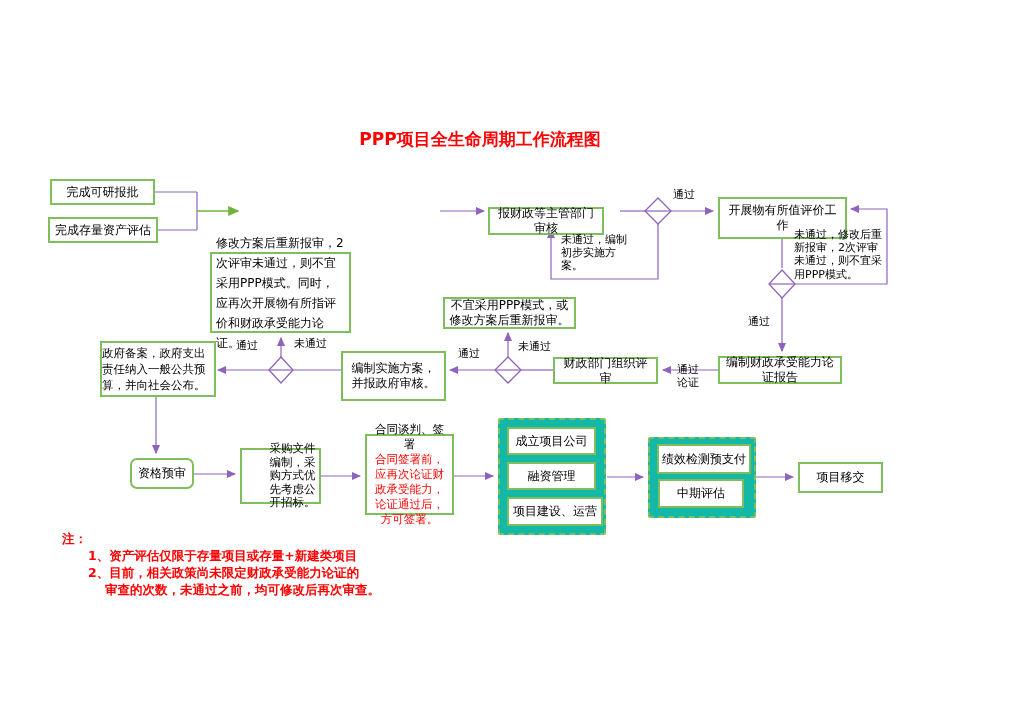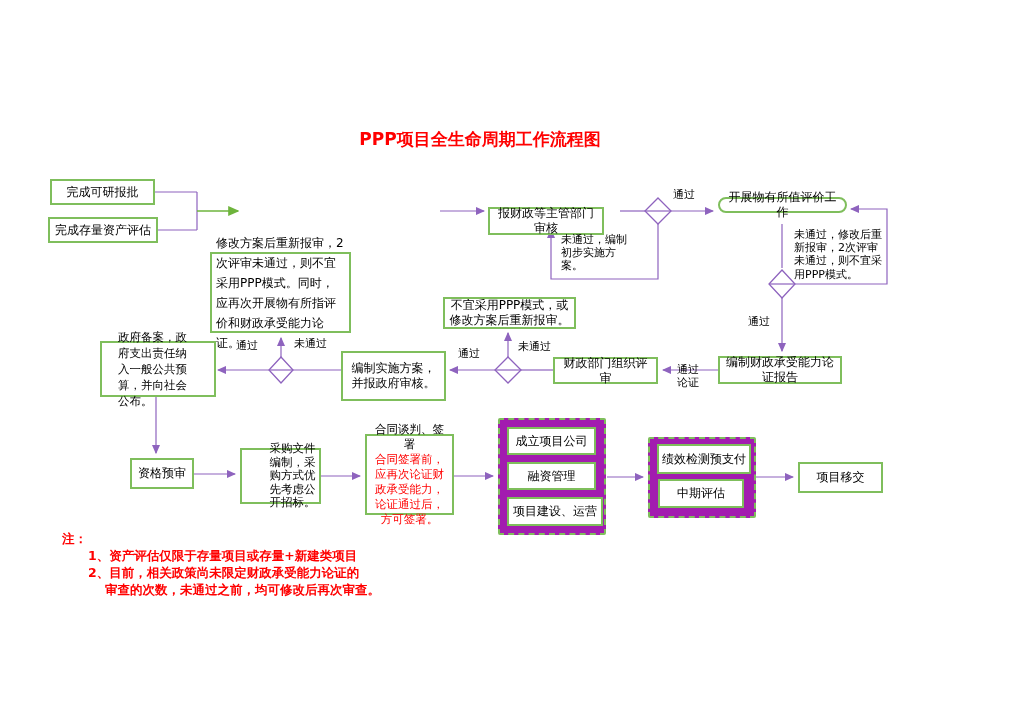--- a/index.html
+++ b/index.html
@@ -14,21 +14,21 @@
   }
   .box{
     position:absolute;box-sizing:border-box;background:#ffffff;
     border:2px solid #7FBE5C;z-index:1;
     display:flex;align-items:center;justify-content:center;
     font-size:12px;line-height:1.22;text-align:center;padding:1px 3px;
   }
   .box.left{justify-content:flex-start;text-align:left;}
   .box.small{font-size:11.5px;line-height:1.2;}
   .dashed{
-    position:absolute;box-sizing:border-box;background:#a21caf;
+    position:absolute;box-sizing:border-box;background:#14b8a6;
     border:2px dashed #7FBE5C;z-index:1;border-radius:2px;
   }
   .dashed .box{position:absolute;}
   .lbl{
     position:absolute;z-index:2;font-size:11px;line-height:1.2;color:#000;
     background:transparent;
   }
   .note{position:absolute;color:#FF0000;font-size:12.5px;font-weight:bold;z-index:2;line-height:1.2;}
   .red-text{color:#FF0000;}
   .stack{display:flex;flex-direction:column;align-items:center;justify-content:center;}
@@ -102,40 +102,40 @@
     <path d="M607,477 H643" stroke="#8E63BE" fill="none" stroke-width="1.2" marker-end="url(#ap)"></path>
 
     <path d="M756,477 H793" stroke="#8E63BE" fill="none" stroke-width="1.2" marker-end="url(#ap)"></path>
   </svg>
 
   <div class="title">PPP项目全生命周期工作流程图</div>
 
   <div class="box" style="left:50px;top:179px;width:105px;height:26px;">完成可研报批</div>
   <div class="box" style="left:48px;top:217px;width:110px;height:26px;">完成存量资产评估</div>
   <div class="box" style="left:488px;top:207px;width:116px;height:28px;">报财政等主管部门审核</div>
-  <div class="box" style="left:718px;top:197px;width:129px;height:16px;border-radius:12px;">开展物有所值评价工作</div>
+  <div class="box" style="left:718px;top:197px;width:129px;height:42px;">开展物有所值评价工作</div>
 
   <div class="lbl" style="left:673px;top:188px;">通过</div>
   <div class="lbl" style="left:561px;top:233px;width:74px;">未通过，编制初步实施方案。</div>
   <div class="lbl" style="left:794px;top:228px;width:92px;">未通过，修改后重新报审，2次评审未通过，则不宜采用PPP模式。</div>
 
   <div class="lbl" style="left:748px;top:315px;">通过</div>
   <div class="box" style="left:718px;top:356px;width:124px;height:28px;">编制财政承受能力论证报告</div>
   <div class="lbl" style="left:674px;top:335px;width:28px;text-align:center;margin-top:28px;">通过论证</div>
   <div class="box" style="left:553px;top:357px;width:105px;height:27px;">财政部门组织评审</div>
   <div class="lbl" style="left:518px;top:340px;">未通过</div>
   <div class="lbl" style="left:458px;top:347px;">通过</div>
   <div class="box" style="left:443px;top:297px;width:133px;height:32px;">不宜采用PPP模式，或修改方案后重新报审。</div>
   <div class="box" style="left:341px;top:351px;width:105px;height:50px;">编制实施方案，并报政府审核。</div>
   <div class="lbl" style="left:294px;top:337px;">未通过</div>
   <div class="lbl" style="left:236px;top:339px;">通过</div>
   <div class="box left" style="left:210px;top:252px;width:141px;height:81px;line-height:20px;padding:2px 4px;">修改方案后重新报审，2次评审未通过，则不宜采用PPP模式。同时，应再次开展物有所指评价和财政承受能力论证。</div>
-  <div class="box left" style="left:100px;top:341px;width:116px;height:56px;font-size:11.5px;line-height:16px;padding:2px 16px;font-family:Liberation Serif, serif;">政府备案，政府支出责任纳入一般公共预算，并向社会公布。</div>
+  <div class="box left" style="left:100px;top:341px;width:116px;height:56px;font-size:11.5px;line-height:16px;padding:2px 0;font-family:Liberation Serif, serif;">政府备案，政府支出责任纳入一般公共预算，并向社会公布。</div>
 
-  <div class="box" style="left:130px;top:458px;width:64px;height:31px;">资格预审</div>
+  <div class="box" style="left:130px;top:458px;width:64px;height:31px;border-radius:7px;">资格预审</div>
   <div class="box small" style="left:240px;top:448px;width:81px;height:56px;line-height:13.5px;padding-left:27px;">采购文件编制，采购方式优先考虑公开招标。</div>
 
   <div class="box small stack" style="left:365px;top:434px;width:89px;height:81px;line-height:15px;display:flex;flex-direction:column;">
     <span>合同谈判、签署</span>
     <span class="red-text">合同签署前，应再次论证财政承受能力，论证通过后，方可签署。</span>
   </div>
 
   <div class="dashed" style="left:498px;top:418px;width:108px;height:117px;">
     <div class="box" style="left:7px;top:7px;width:89px;height:28px;">成立项目公司</div>
     <div class="box" style="left:7px;top:42px;width:89px;height:28px;">融资管理</div>

